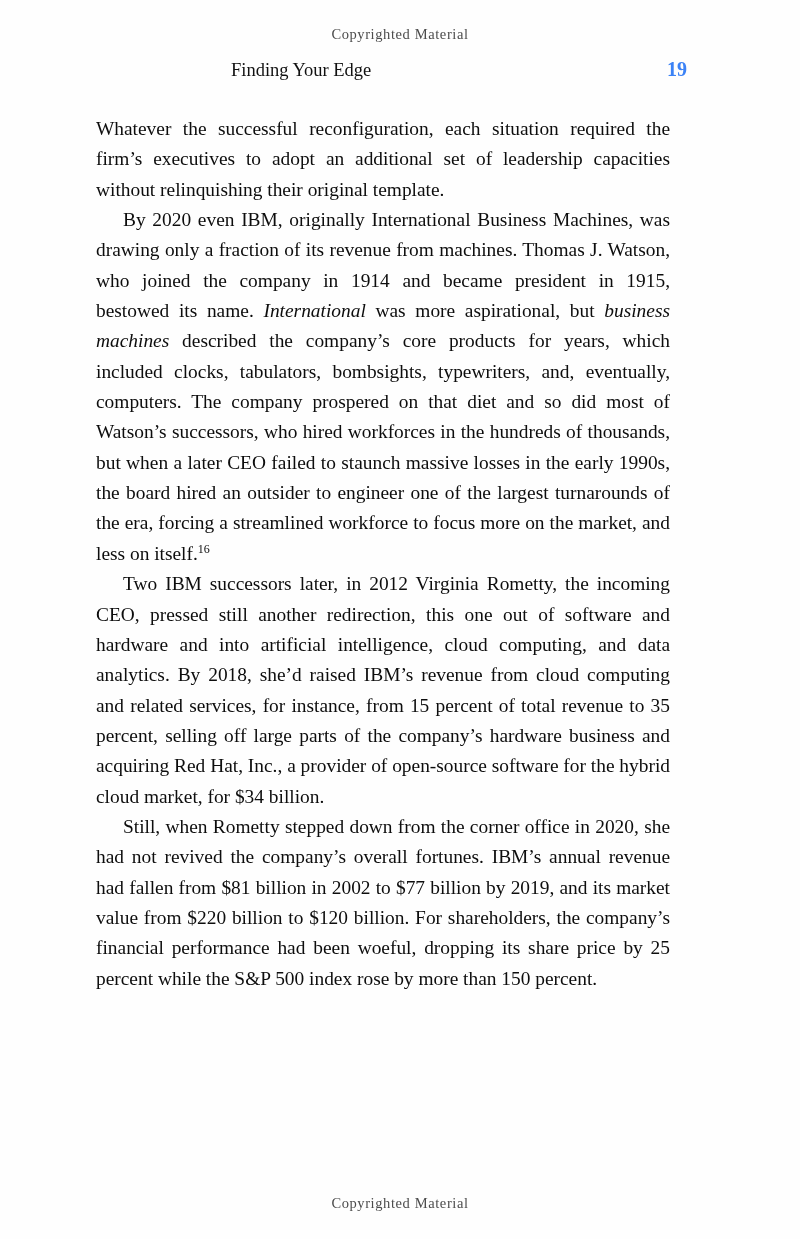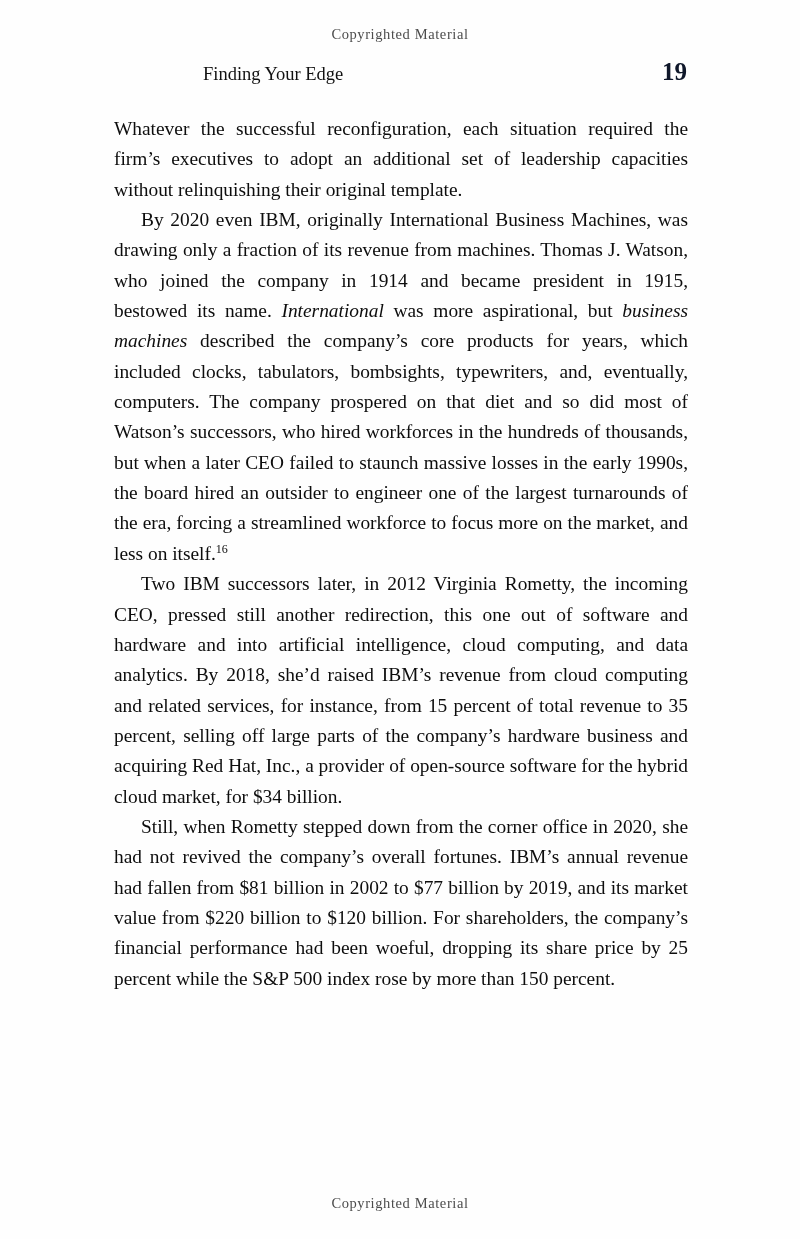--- a/index.html
+++ b/index.html
@@ -47,31 +47,31 @@
     top: 58px;
     left: 113px;
     width: 574px;
     display: flex;
     align-items: baseline;
     justify-content: space-between;
   }
   .chapter-title {
     font-size: 18.5px;
     color: #111;
-    margin-left: 90px;
+    margin-left: 118px;
   }
   .folio {
-    font-size: 25px;
+    font-size: 20px;
     font-weight: bold;
-    color: #0f172a;
+    color: #3b82f6;
   }
   .body-text {
     position: absolute;
     top: 114px;
-    left: 114px;
+    left: 96px;
     width: 574px;
     font-size: 19.4px;
     line-height: 30.35px;
     text-align: justify;
     text-justify: inter-word;
     color: #0d0d0d;
   }
   .body-text p {
     margin: 0;
   }

